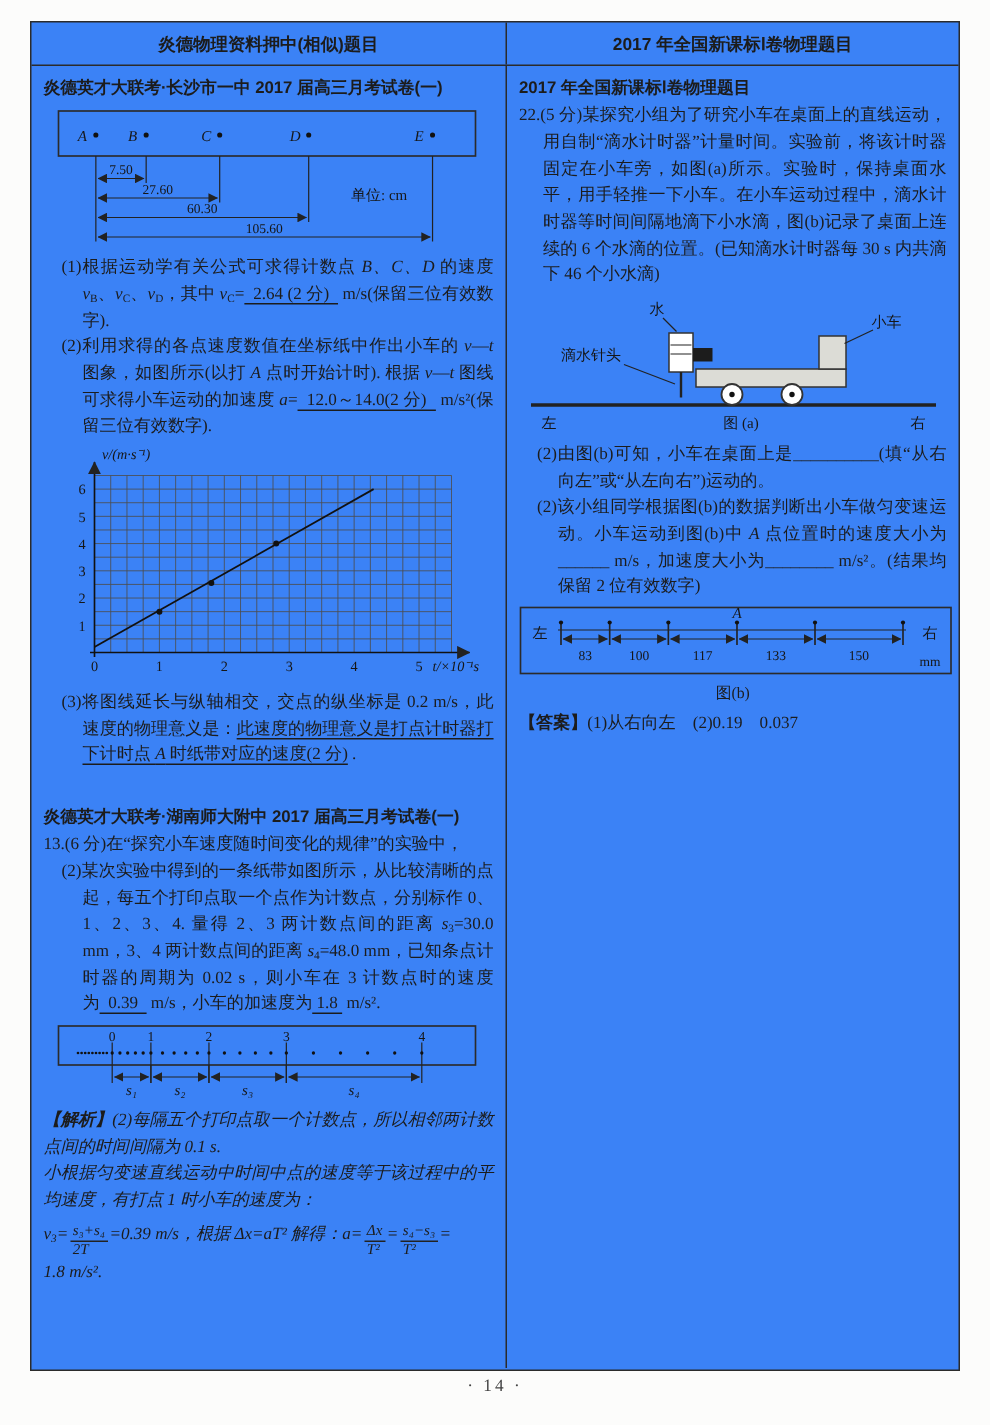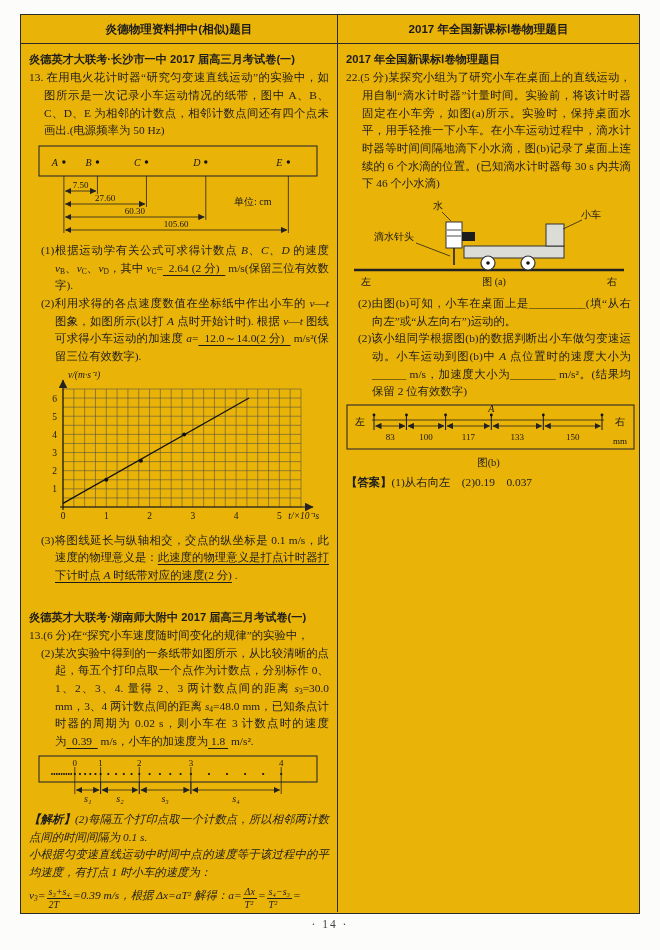--- a/index.html
+++ b/index.html
@@ -1,17 +1,17 @@
 <!DOCTYPE html>
 <html><head>
 <meta charset="utf-8">
 <style>
   html,body{margin:0;padding:0;width:660px;height:950px;overflow:hidden;background:#fcfcfb;
     font-family:"Liberation Serif",serif;color:#1c1c1c;}
-  .doc{position:absolute;left:20px;top:14px;width:618px;height:898px;border:1.6px solid #2b2b2b;background:#eab308;}
+  .doc{position:absolute;left:20px;top:14px;width:618px;height:898px;border:1.6px solid #2b2b2b;background:#3b82f6;}
   .header-row{display:flex;height:28px;border-bottom:1.4px solid #2b2b2b;}
   .hcell{display:flex;align-items:center;justify-content:center;font-size:11.6px;}
   .hcell.l{width:317px;border-right:1.4px solid #2b2b2b;box-sizing:border-box;}
   .hcell.r{flex:1;}
   .body-row{display:flex;height:868px;}
   .col{box-sizing:border-box;padding:5px 8px 0 8px;overflow:hidden;}
   .col-left{width:317px;border-right:1.4px solid #2b2b2b;}
   .col-right{flex:1;}
   p{margin:0;font-size:11.4px;line-height:1.55;text-align:justify;}
   .hei{font-family:"Liberation Sans",sans-serif;font-weight:bold;}
@@ -56,21 +56,20 @@
 </svg>
 
 <div class="doc">
   <div class="header-row">
     <div class="hcell l hei">炎德物理资料押中(相似)题目</div>
     <div class="hcell r hei">2017 年全国新课标Ⅰ卷物理题目</div>
   </div>
   <div class="body-row">
     <div class="col col-left">
       <p class="hei t">炎德英才大联考·长沙市一中 2017 届高三月考试卷(一)</p>
-      <p class="hang13">13. 在用电火花计时器“研究匀变速直线运动”的实验中，如图所示是一次记录小车运动情况的纸带，图中 A、B、C、D、E 为相邻的计数点，相邻计数点间还有四个点未画出.(电源频率为 50 Hz)</p>
       <svg id="tape1" class="fig" width="300" height="96">
           <rect x="10" y="3" width="278" height="30" class="frame"></rect>
           <text x="25.9" y="23" text-anchor="middle" class="fti">A</text>
           <circle cx="34.9" cy="19" r="1.7" fill="#111"></circle>
           <text x="59.44" y="23" text-anchor="middle" class="fti">B</text>
           <circle cx="68.44" cy="19" r="1.7" fill="#111"></circle>
           <text x="108.46" y="23" text-anchor="middle" class="fti">C</text>
           <circle cx="117.46" cy="19" r="1.7" fill="#111"></circle>
           <text x="167.79999999999998" y="23" text-anchor="middle" class="fti">D</text>
           <circle cx="176.79999999999998" cy="19" r="1.7" fill="#111"></circle>
@@ -145,21 +144,21 @@
           <text x="28" y="68.88461538461539" text-anchor="end" class="tick">4</text>
           <text x="28" y="50.730769230769226" text-anchor="end" class="tick">5</text>
           <text x="28" y="32.576923076923066" text-anchor="end" class="tick">6</text>
           <line x1="34" y1="134.36923076923077" x2="220.07272727272726" y2="29.076923076923066" class="dataline"></line>
           <circle cx="77.27272727272728" cy="110.76923076923077" r="2" fill="#111"></circle>
           <circle cx="111.89090909090909" cy="91.7076923076923" r="2" fill="#111"></circle>
           <circle cx="155.16363636363636" cy="65.38461538461539" r="2" fill="#111"></circle>
           <text x="39" y="9" text-anchor="start" class="alab">v/(m·s⁻¹)</text>
           <text x="259.3636363636364" y="150" text-anchor="start" class="alab">t/×10⁻¹s</text>
         </svg>
-      <p class="hangq"><span>(3)将图线延长与纵轴相交，交点的纵坐标是 0.1 m/s，此速度的物理意义是：</span><span class="u">此速度的物理意义是打点计时器打下计时点 </span><span class="u it">A</span><span class="u"> 时纸带对应的速度(2 分)</span><span> .</span></p>
+      <p class="hangq"><span>(3)将图线延长与纵轴相交，交点的纵坐标是 0.2 m/s，此速度的物理意义是：</span><span class="u">此速度的物理意义是打点计时器打下计时点 </span><span class="u it">A</span><span class="u"> 时纸带对应的速度(2 分)</span><span> .</span></p>
       <p class="hei t" style="margin-top:24px">炎德英才大联考·湖南师大附中 2017 届高三月考试卷(一)</p>
       <p>13.(6 分)在“探究小车速度随时间变化的规律”的实验中，</p>
       <p class="hangq"><span>(2)某次实验中得到的一条纸带如图所示，从比较清晰的点起，每五个打印点取一个点作为计数点，分别标作 0、1、2、3、4. 量得 2、3 两计数点间的距离 </span><span class="it">s</span><span class="sub">3</span><span>=30.0 mm，3、4 两计数点间的距离 </span><span class="it">s</span><span class="sub">4</span><span>=48.0 mm，已知条点计时器的周期为 0.02 s，则小车在 3 计数点时的速度为</span><span class="u">&nbsp;&nbsp;0.39&nbsp;&nbsp;</span><span> m/s，小车的加速度为</span><span class="u">&nbsp;1.8&nbsp;</span><span> m/s².</span></p>
       <svg id="tape2" class="fig" width="300" height="54">
           <rect x="10" y="2" width="278" height="26" class="frame"></rect>
           <circle cx="23" cy="20" r="0.9" fill="#111"></circle>
           <circle cx="25.4" cy="20" r="0.9" fill="#111"></circle>
           <circle cx="27.799999999999997" cy="20" r="0.9" fill="#111"></circle>
           <circle cx="30.199999999999996" cy="20" r="0.9" fill="#111"></circle>
           <circle cx="32.599999999999994" cy="20" r="0.9" fill="#111"></circle>

